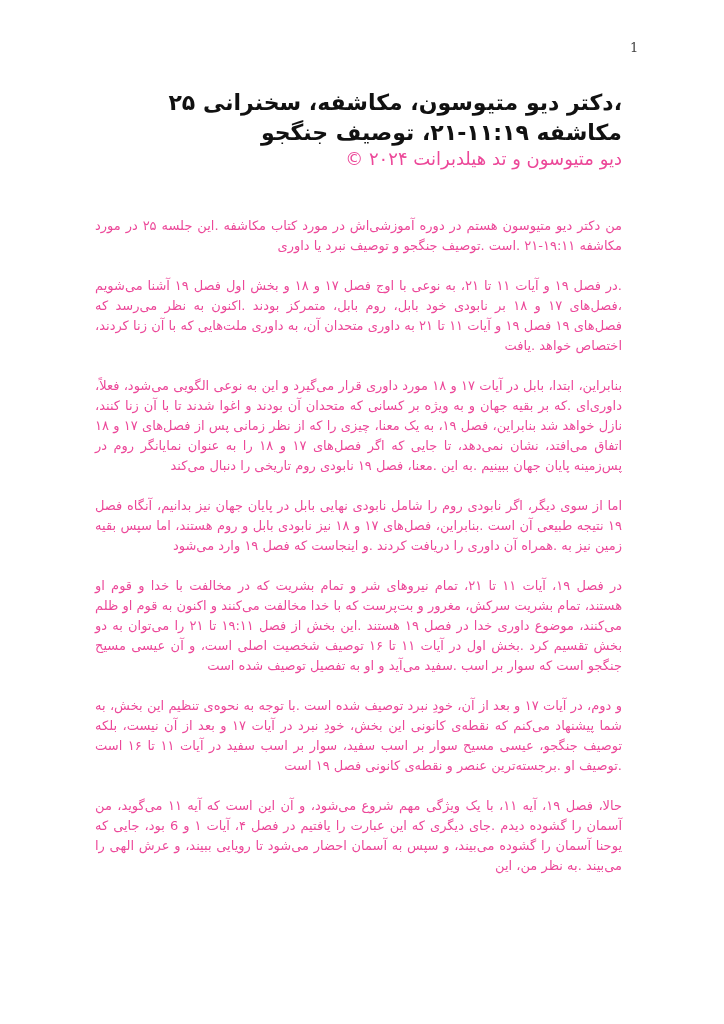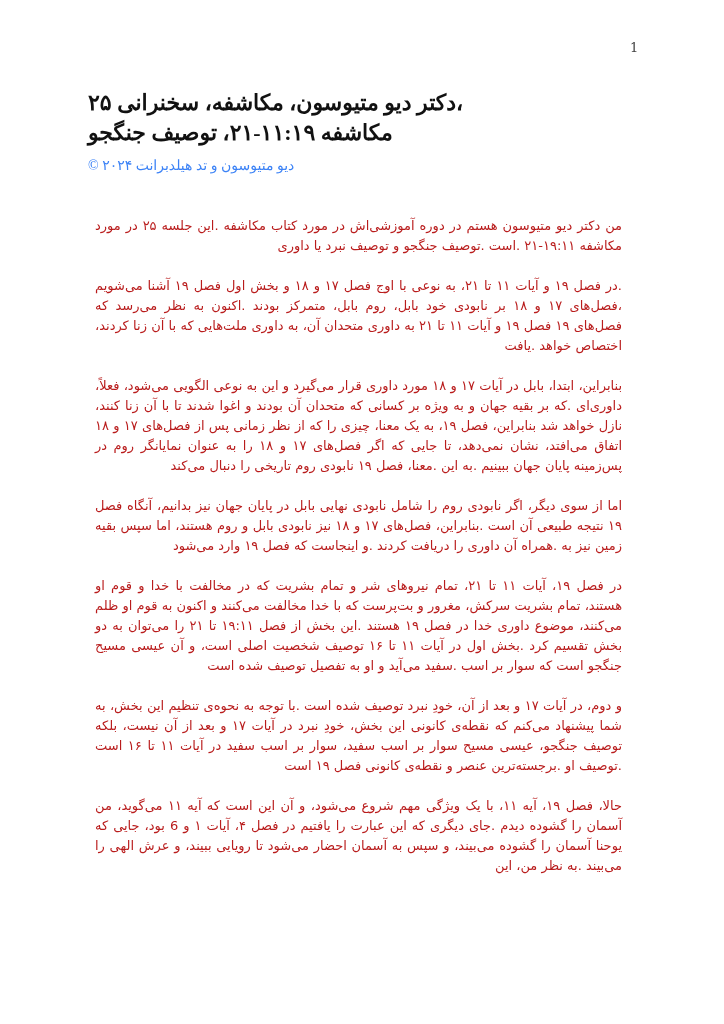--- a/index.html
+++ b/index.html
@@ -21,49 +21,48 @@
       left: 630px;
       font-family: "DejaVu Serif", serif;
       font-size: 13px;
       color: #444;
     }
     .title-block {
       position: absolute;
       top: 88px;
       left: 88px;
       width: 534px;
-      text-align: left;
+      text-align: right;
       direction: rtl;
-      font-family: Liberation Serif, serif;
     }
     .title-line {
       font-weight: bold;
       font-size: 22px;
       line-height: 30px;
       color: #111;
     }
     .subtitle {
-      font-size: 14px;
+      font-size: 18px;
       line-height: 20px;
-      margin-top: 8px;
-      color: #3b82f6;
+      margin-top: 1px;
+      color: #ec4899;
     }
     .body {
       position: absolute;
       top: 216px;
       left: 88px;
       width: 534px;
       direction: rtl;
       text-align: justify;
     }
     .para {
       font-size: 13px;
       line-height: 20px;
       margin: 0 0 20px 7px;
-      color: #b91c1c;
+      color: #ec4899;
     }
   </style>
 </head>
 <body>
 
 <div>
 
   <div class="page-number">1</div>
 
   <div class="title-block">

